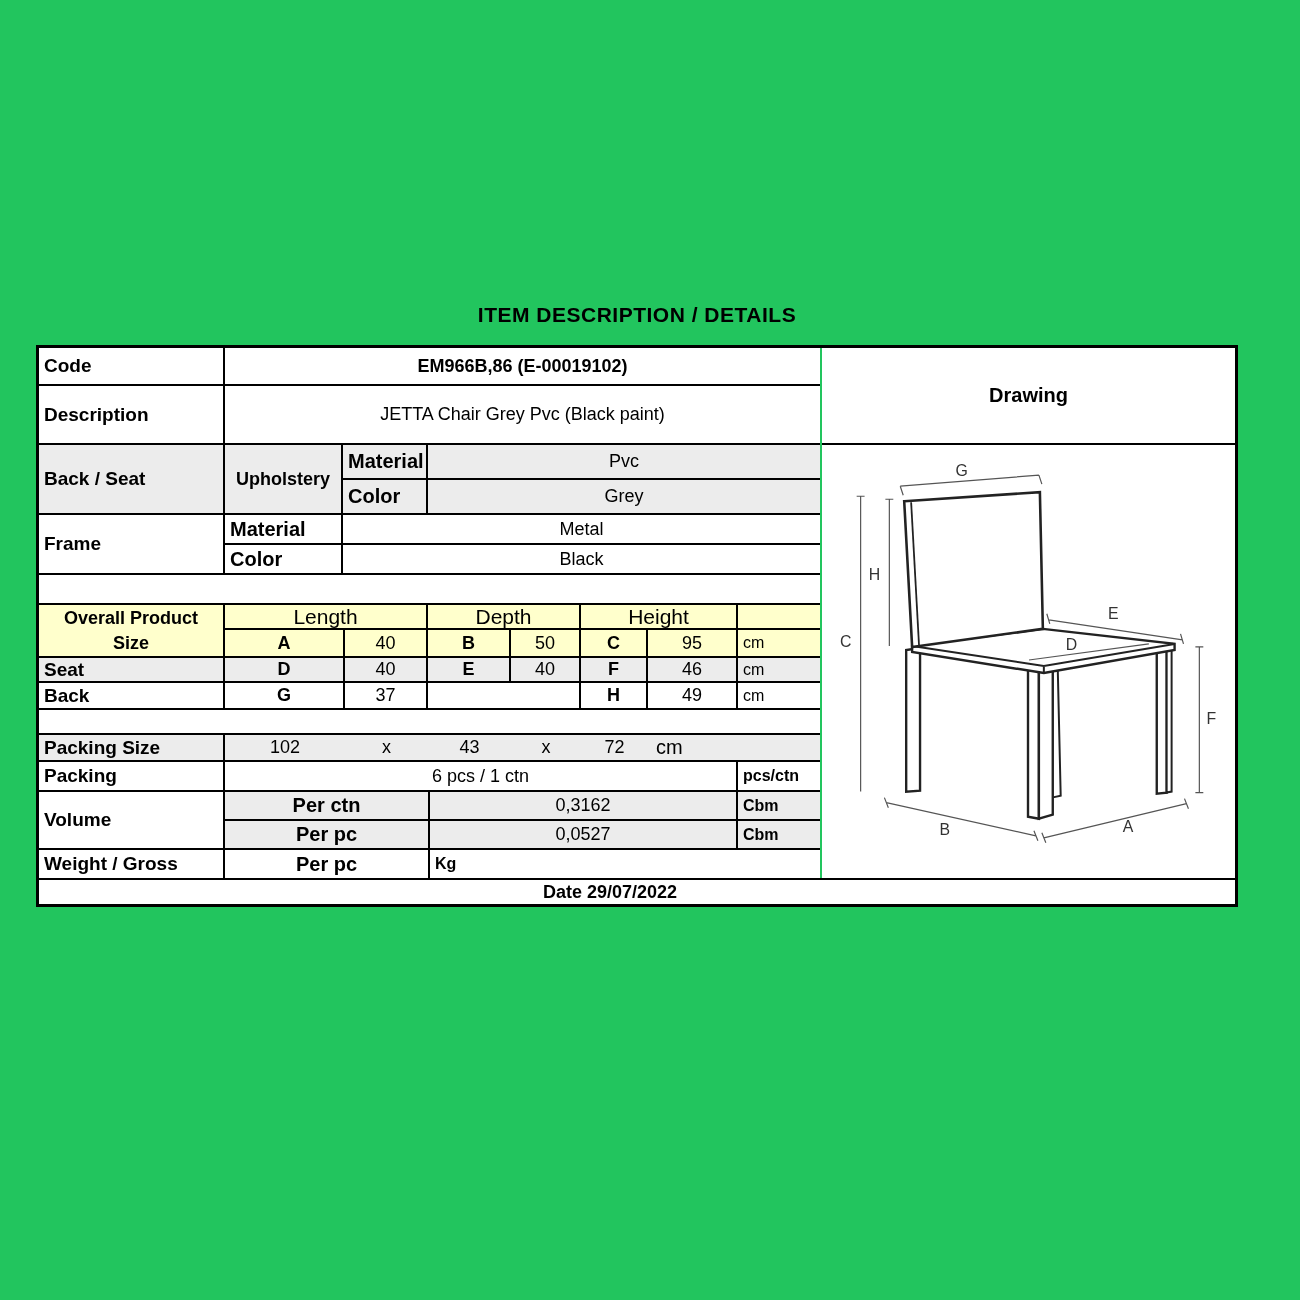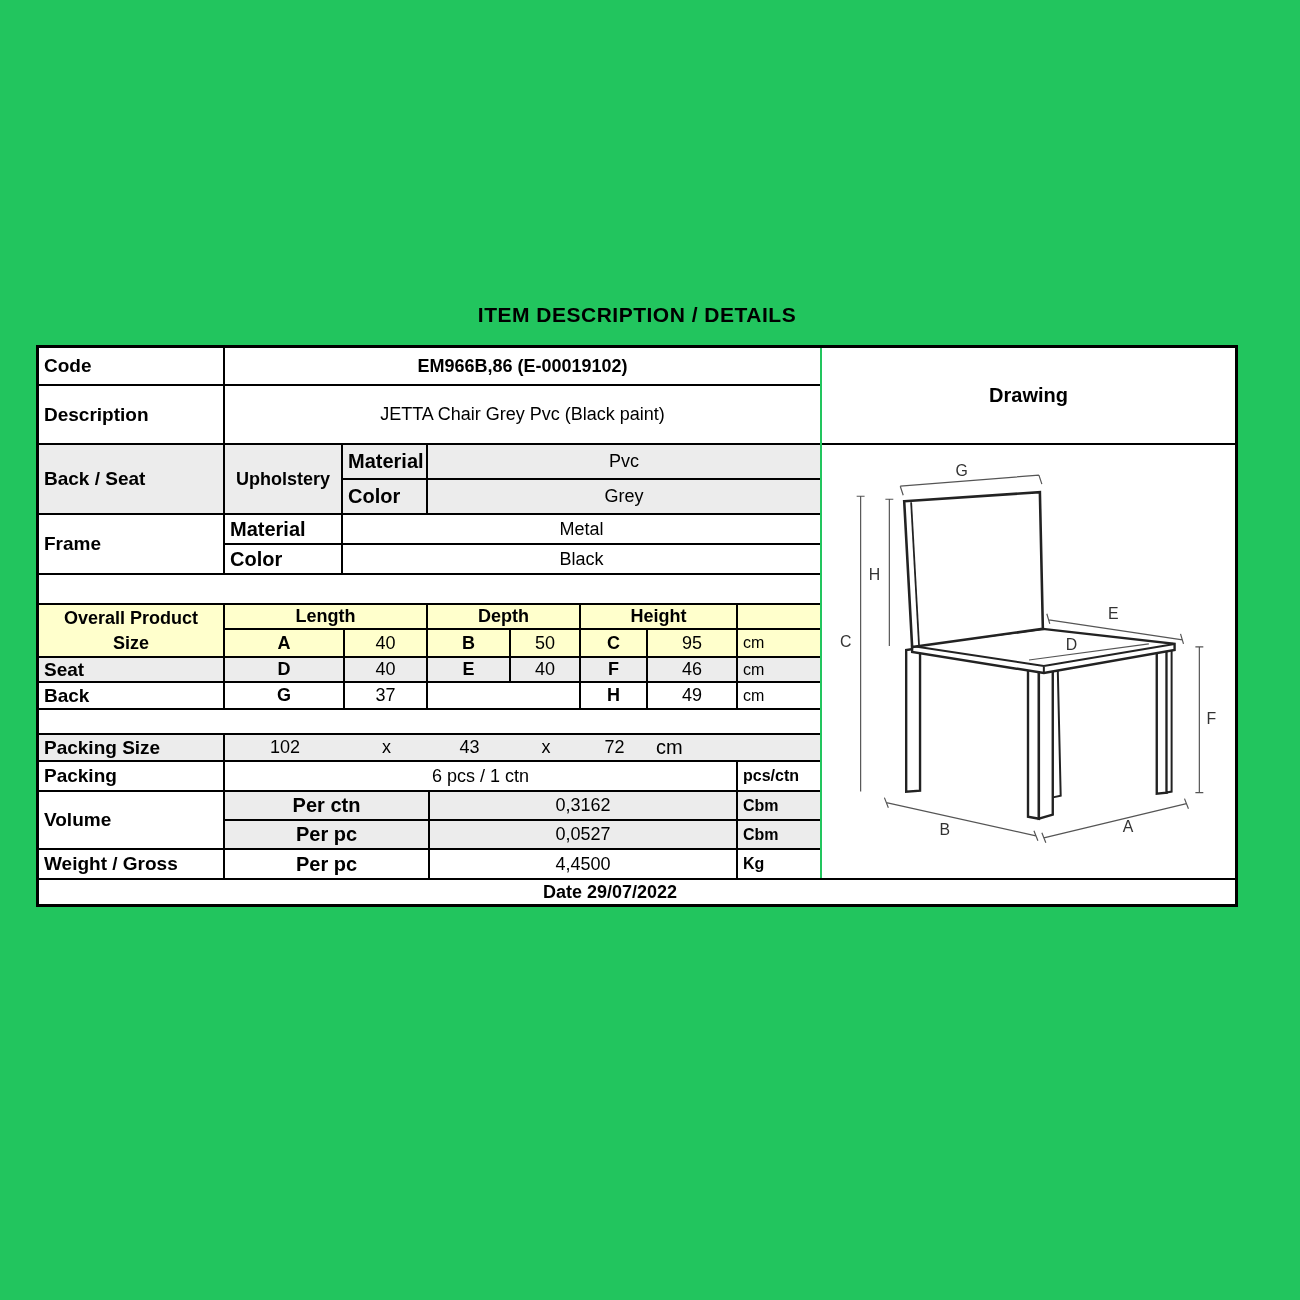--- a/index.html
+++ b/index.html
@@ -59,21 +59,21 @@
 
   .drawing-hdr { height:97px; border-bottom:2px solid #000; display:flex; align-items:center; justify-content:center;
                  font-weight:bold; font-size:20px; }
   .drawing-area { height:433px; position:relative; }
   .drawing-area svg { width:100%; height:100%; display:block; }
 
   .date-row { height:26px; display:flex; align-items:center; justify-content:center;
               font-weight:bold; font-size:18px; padding-right:54px; }
 
   .size-corner { flex-direction:column; justify-content:center; line-height:1.35; font-weight:bold; font-size:18px; text-align:center; }
-  .szhead { font-weight:bold; font-size:18px; }
+  .szhead { font-weight:normal; font-size:21px; }
   .keyletter { font-weight:bold; font-size:18px; }
 </style>
 </head>
 <body>
 
 <div id="page">
 
   <div class="doc-title">ITEM DESCRIPTION / DETAILS</div>
 
   <div class="tbl">
@@ -203,21 +203,20 @@
               <div class="cell w-sub ctr sm bold">Per pc</div>
               <div class="cell w-vval ctr val">0,0527</div>
               <div class="cell w-punit last unit-cell unit-bold">Cbm</div>
             </div>
           </div>
         </div>
 
         <div class="row h-wt" style="border-bottom:none;">
           <div class="cell w-lab lab">Weight / Gross</div>
           <div class="cell w-sub ctr sm bold">Per pc</div>
-          <div class="cell w-vval ctr val">4,4500</div>
           <div class="cell w-punit last unit-cell unit-bold">Kg</div>
         </div>
 
       </div>
 
       <div class="right-sec">
         <div class="drawing-hdr">Drawing</div>
         <div class="drawing-area">
           <svg viewBox="0 0 417 431" preserveAspectRatio="none">
 

